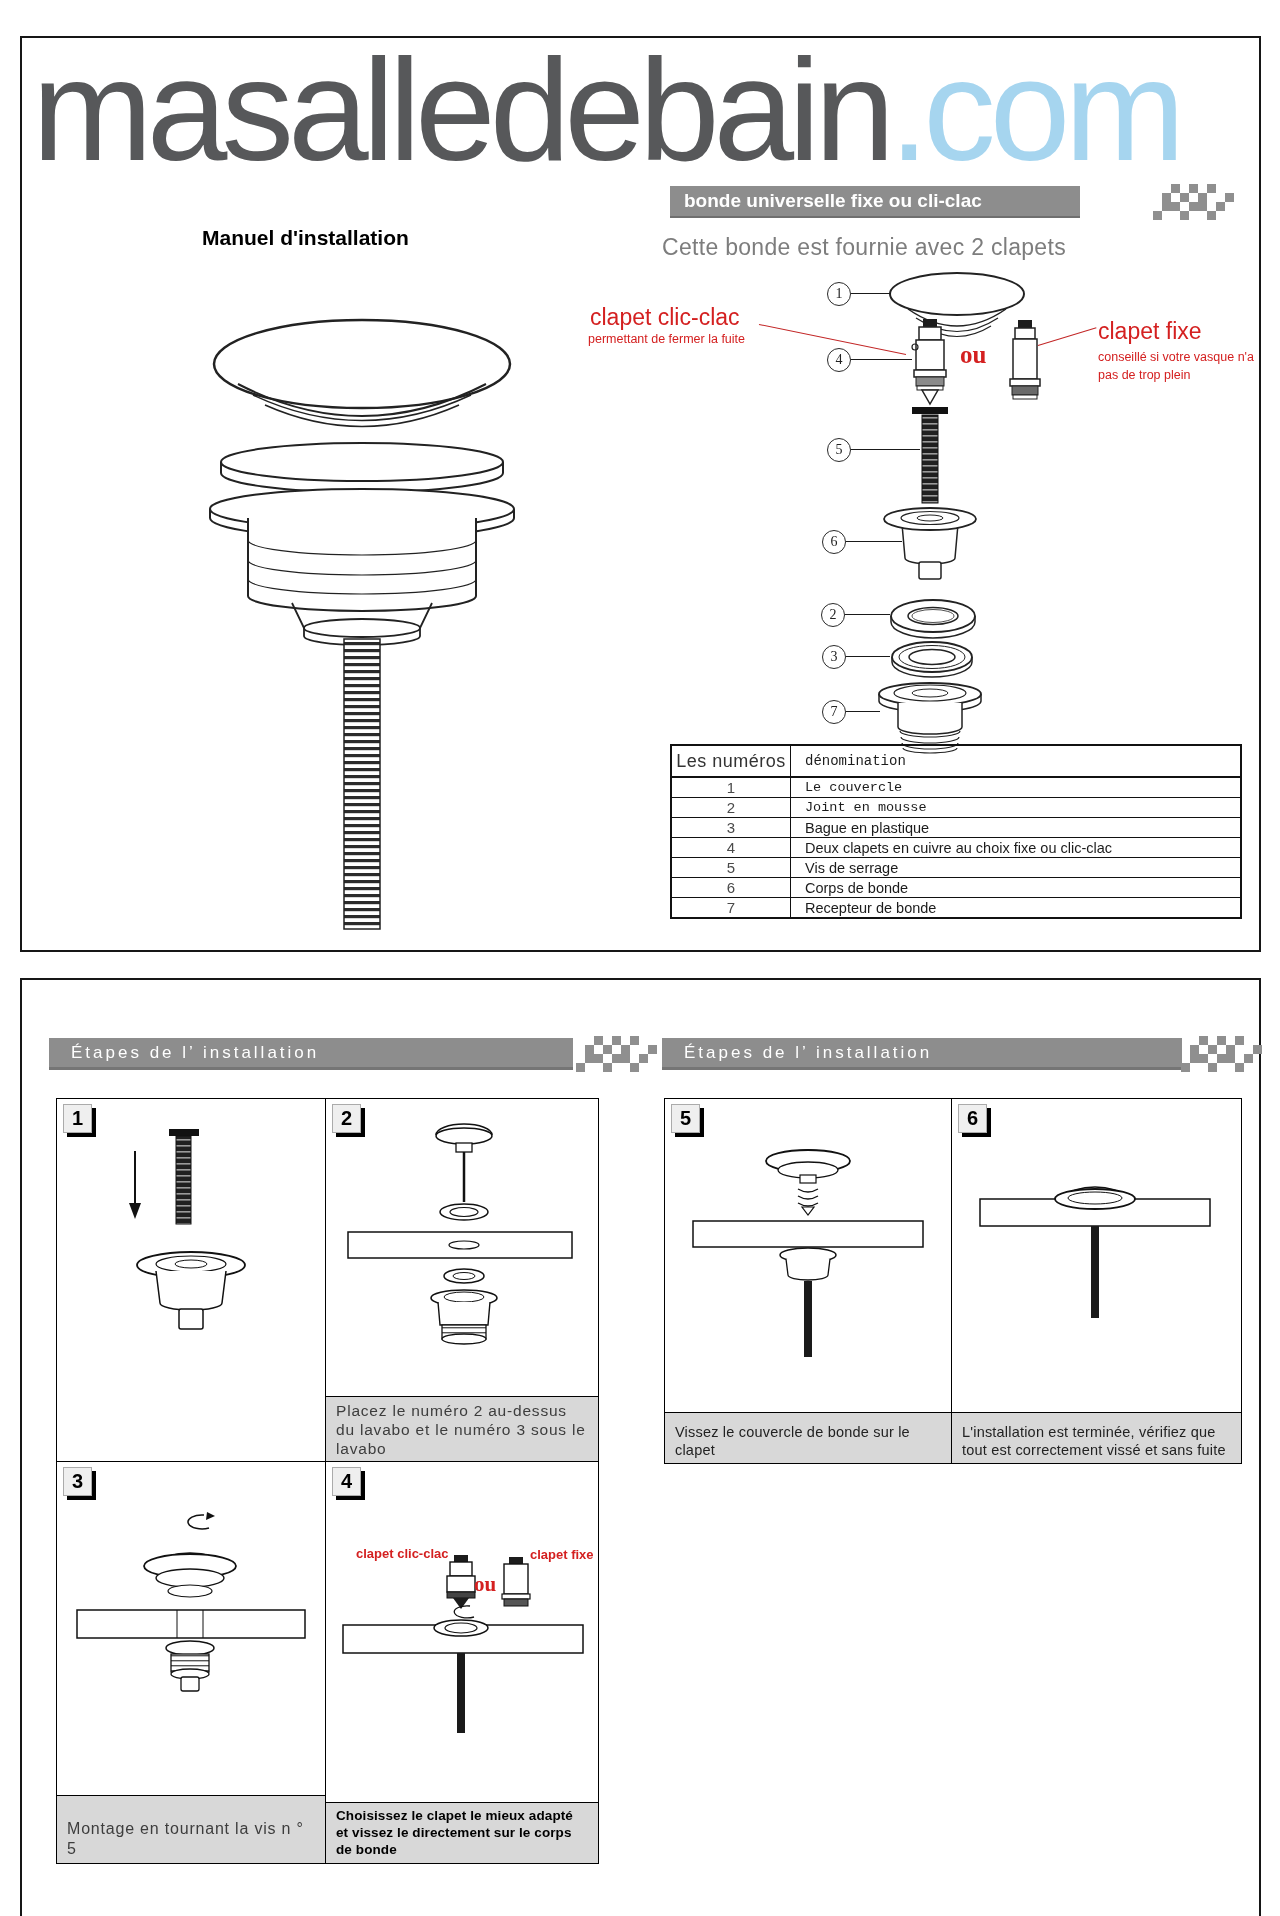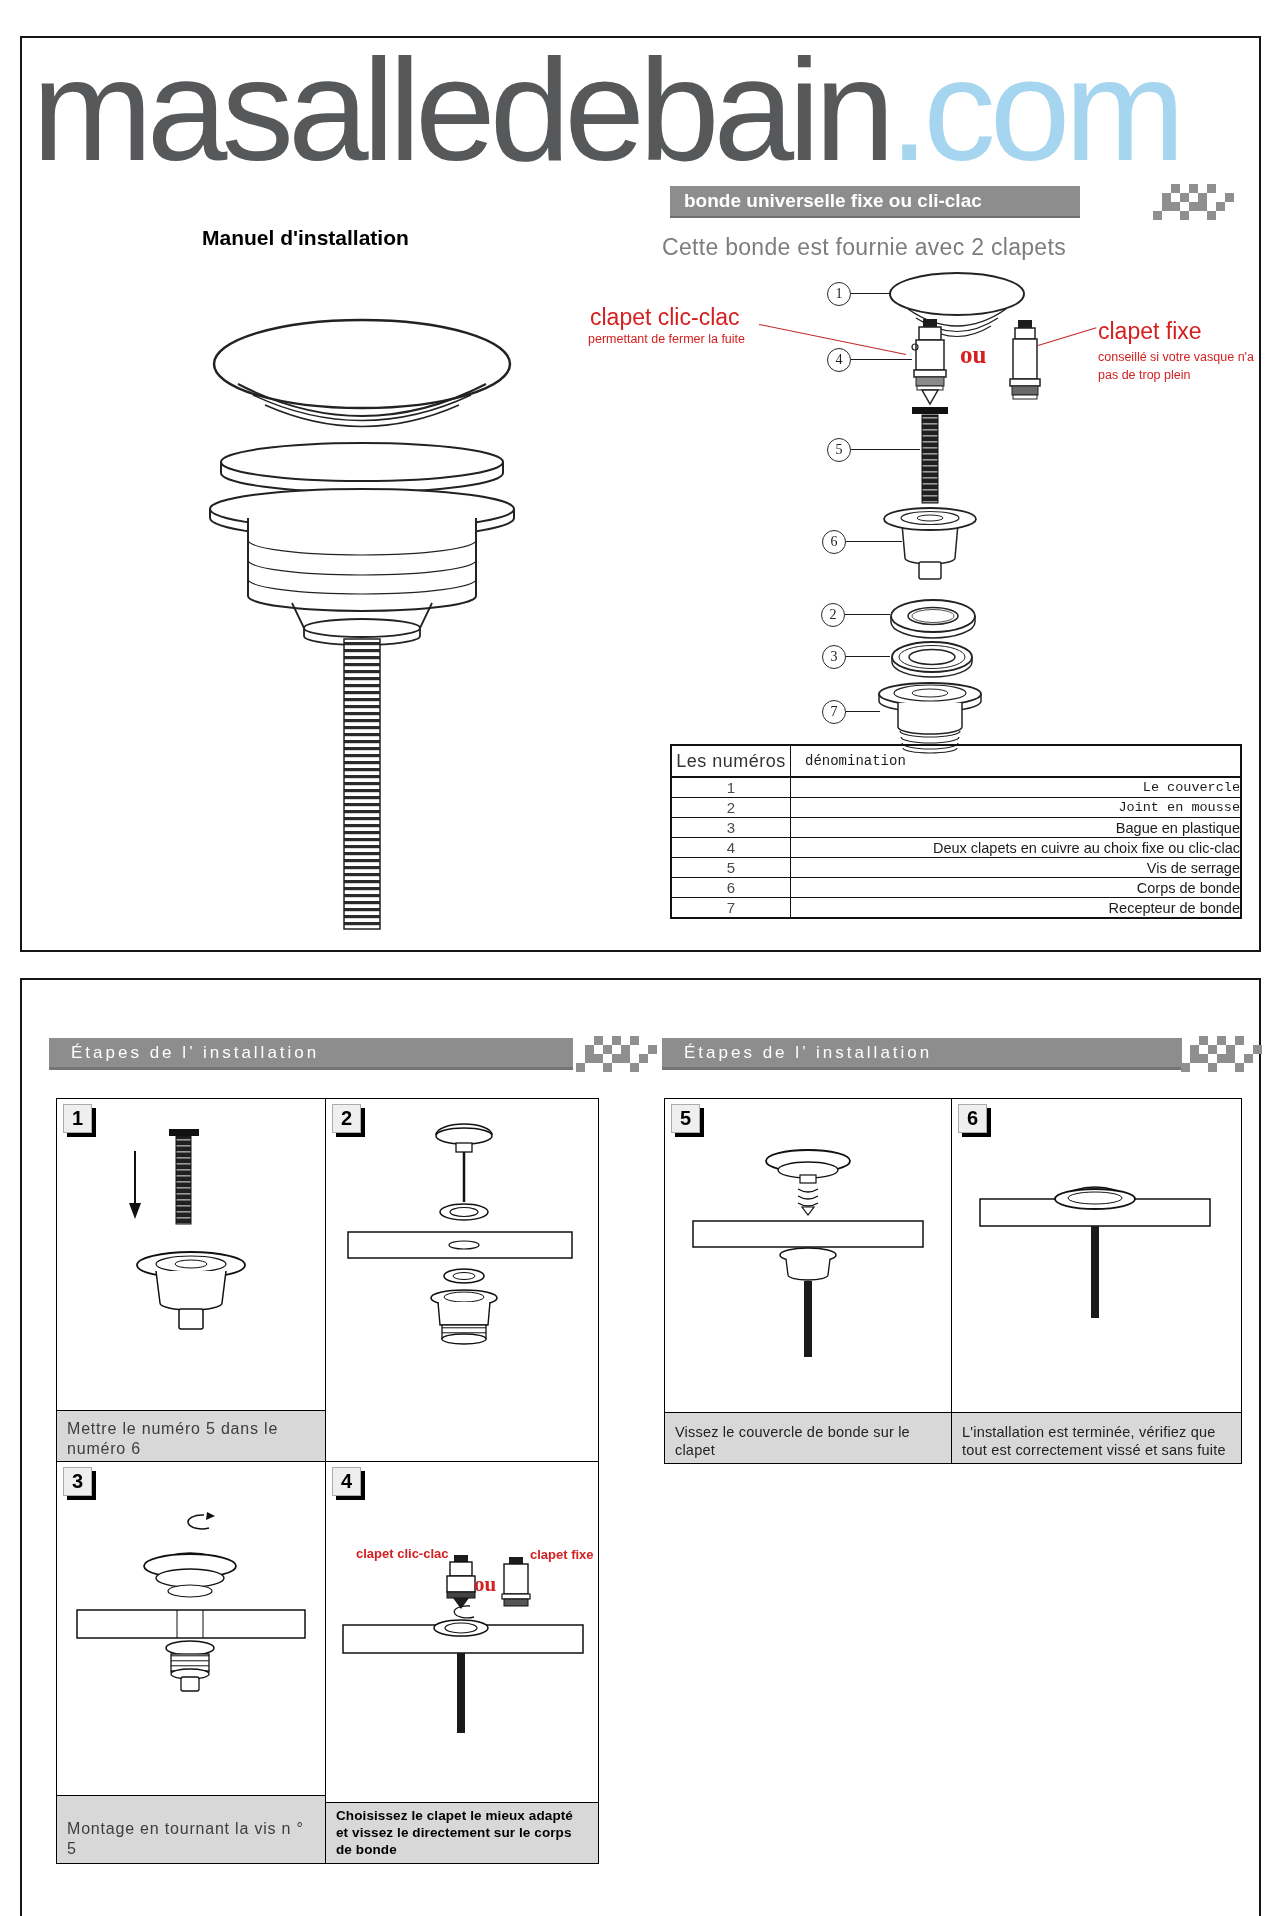--- a/index.html
+++ b/index.html
@@ -23,21 +23,21 @@
   .circ-num{width:22px;height:22px;border:1.5px solid #2a2a2a;border-radius:50%;background:#fff;display:flex;align-items:center;justify-content:center;font-family:"Liberation Serif","DejaVu Serif",serif;font-size:14px;color:#222;}
   
   .parts-table{border:2px solid #111;}
   .pt-row{display:flex;border-top:1px solid #111;}
   .pt-row.hdr{border-top:none;border-bottom:1px solid #111;}
   .pt-c1{width:118px;border-right:1px solid #111;text-align:center;flex:none;}
   .pt-c2{flex:1;padding-left:14px;}
   .pt-row.hdr .pt-c1{font-size:18px;color:#333;letter-spacing:.5px;padding:5px 0 4px;}
   .pt-row.hdr .pt-c2{font-family:"Liberation Mono","DejaVu Sans Mono",monospace;font-size:14px;padding-top:7px;}
   .pt-row:not(.hdr) .pt-c1{font-size:15px;color:#4a4a4a;padding:1px 0;}
-  .pt-row:not(.hdr) .pt-c2{font-size:14.5px;padding-top:2px;text-align:right;}
+  .pt-row:not(.hdr) .pt-c2{font-size:14.5px;padding-top:2px;}
   .pt-row.mono .pt-c2{font-family:"Liberation Mono","DejaVu Sans Mono",monospace;font-size:13.5px;}
   
   .cell{position:absolute;border:1px solid #000;background:#fff;display:flex;flex-direction:column;}
   .cell .img{flex:1;position:relative;overflow:hidden;}
   .cell .cap{border-top:1px solid #000;background:#d8d8d8;padding:8px 10px 4px;font-size:16px;color:#3d3d3d;letter-spacing:.8px;line-height:1.25;}
   .cap.small{font-size:13.5px;font-weight:bold;color:#000;letter-spacing:.1px;padding-top:5px;}
   .cap.right{font-size:14.5px;color:#222;letter-spacing:.2px;padding-top:10px;}
   .badge{position:absolute;left:6px;top:5px;width:27px;height:27px;background:#efefef;border:1px solid #ababab;box-shadow:4px 4px 0 0 #000;display:flex;align-items:center;justify-content:center;font-size:20px;font-weight:bold;color:#000;}
   .s4red{position:absolute;color:#d42020;font-weight:bold;font-size:13px;white-space:nowrap;}
   .s4ou{position:absolute;color:#d42020;font-weight:bold;font-size:21px;font-family:"Liberation Serif","DejaVu Serif",serif;}
@@ -285,21 +285,20 @@
           <rect x="112" y="30" width="30" height="7" fill="#111" stroke="none"></rect>
           <rect x="119" y="37" width="15" height="88" fill="url(#darkthread)" stroke-width="1"></rect>
           <ellipse cx="134" cy="166" rx="54" ry="13" fill="#fff" stroke-width="1.8"></ellipse>
           <ellipse cx="134" cy="165" rx="35" ry="8" stroke-width="1.2"></ellipse>
           <ellipse cx="134" cy="165" rx="16" ry="4" stroke-width="1"></ellipse>
           <path d="M99,172 L103,204 a31,7 0 0 0 62,0 L169,172" fill="#fff" stroke-width="1.5"></path>
           <rect x="122" y="210" width="24" height="20" rx="2" fill="#fff" stroke-width="1.5"></rect>
         </g>
       </svg>
     </div>
-    <div class="cap">Mettre le numéro 5 dans le numéro 6</div>
   </div>
 
   <div class="cell" style="left:303px;top:118px;width:272px;height:364px;">
     <div class="img">
       <div class="badge">2</div>
       <svg width="270" height="296" viewBox="0 0 270 296">
         <g stroke="#111" fill="none">
           <path d="M110,36 a28,11 0 0 1 56,0" stroke-width="1.5"></path>
           <ellipse cx="138" cy="37" rx="28" ry="8" fill="#fff" stroke-width="1.5"></ellipse>
           <rect x="130" y="44" width="16" height="9" fill="#fff" stroke-width="1.3"></rect>
@@ -311,20 +310,21 @@
           <ellipse cx="138" cy="177" rx="20" ry="7" fill="#fff" stroke-width="1.5"></ellipse>
           <ellipse cx="138" cy="177" rx="11" ry="3.5" stroke-width="1"></ellipse>
           <ellipse cx="138" cy="199" rx="33" ry="8" fill="#fff" stroke-width="1.6"></ellipse>
           <ellipse cx="138" cy="198" rx="20" ry="5" stroke-width="1"></ellipse>
           <path d="M112,203 L114,226 L162,226 L164,203" fill="#fff" stroke-width="1.4"></path>
           <rect x="116" y="226" width="44" height="14" fill="url(#ribs)" stroke-width="1.3"></rect>
           <ellipse cx="138" cy="240" rx="22" ry="5" fill="#fff" stroke-width="1.3"></ellipse>
         </g>
       </svg>
     </div>
+    <div class="cap" style="font-size:15.5px;line-height:1.22;padding-top:5px;">Placez le numéro 2 au-dessus du lavabo et le numéro 3 sous le lavabo</div>
   </div>
 
   <div class="cell" style="left:34px;top:481px;width:270px;height:401px;">
     <div class="img">
       <div class="badge">3</div>
       <svg width="268" height="306" viewBox="0 0 268 306">
         <g stroke="#111" fill="none">
           <path d="M152,66 a14,7 0 1 1 -5,-13" stroke-width="1.5"></path>
           <polygon points="150,50 158,54 149,58" fill="#111" stroke="none"></polygon>
           <path d="M89,104 Q133,78 177,104" stroke-width="1.6"></path>

